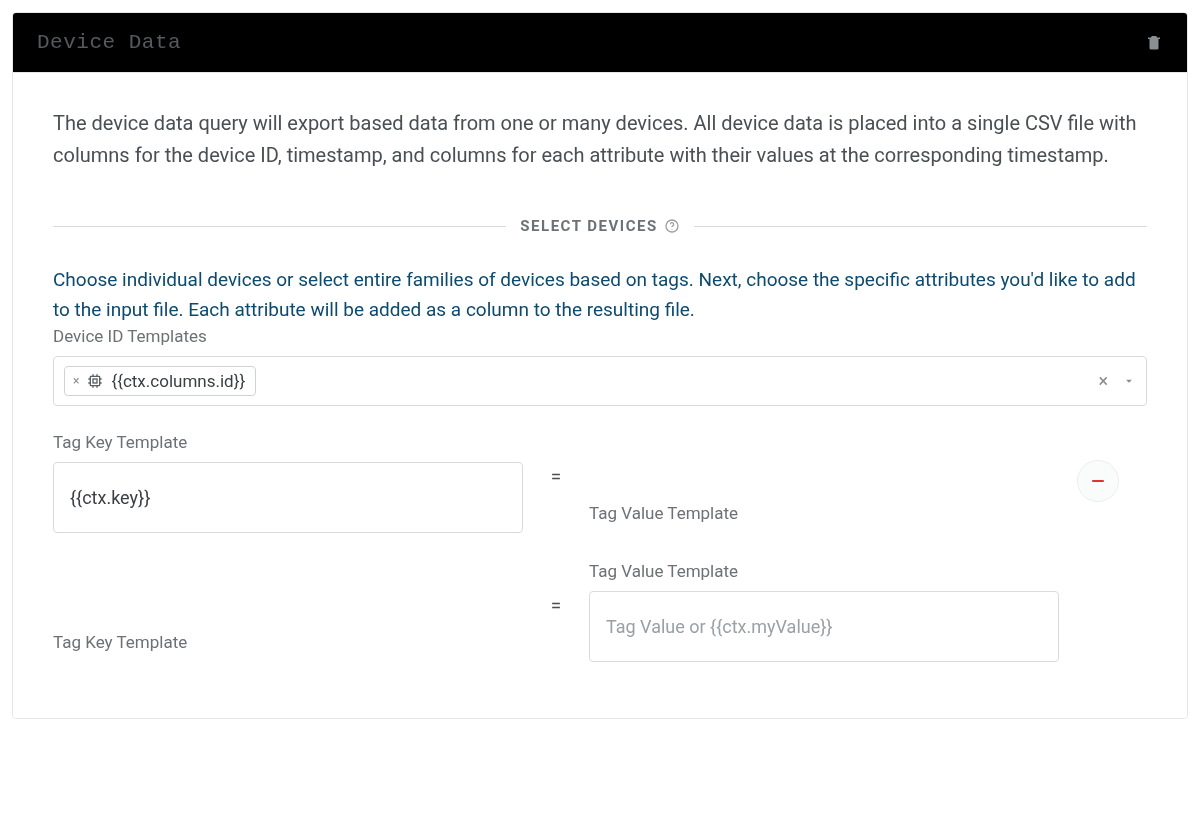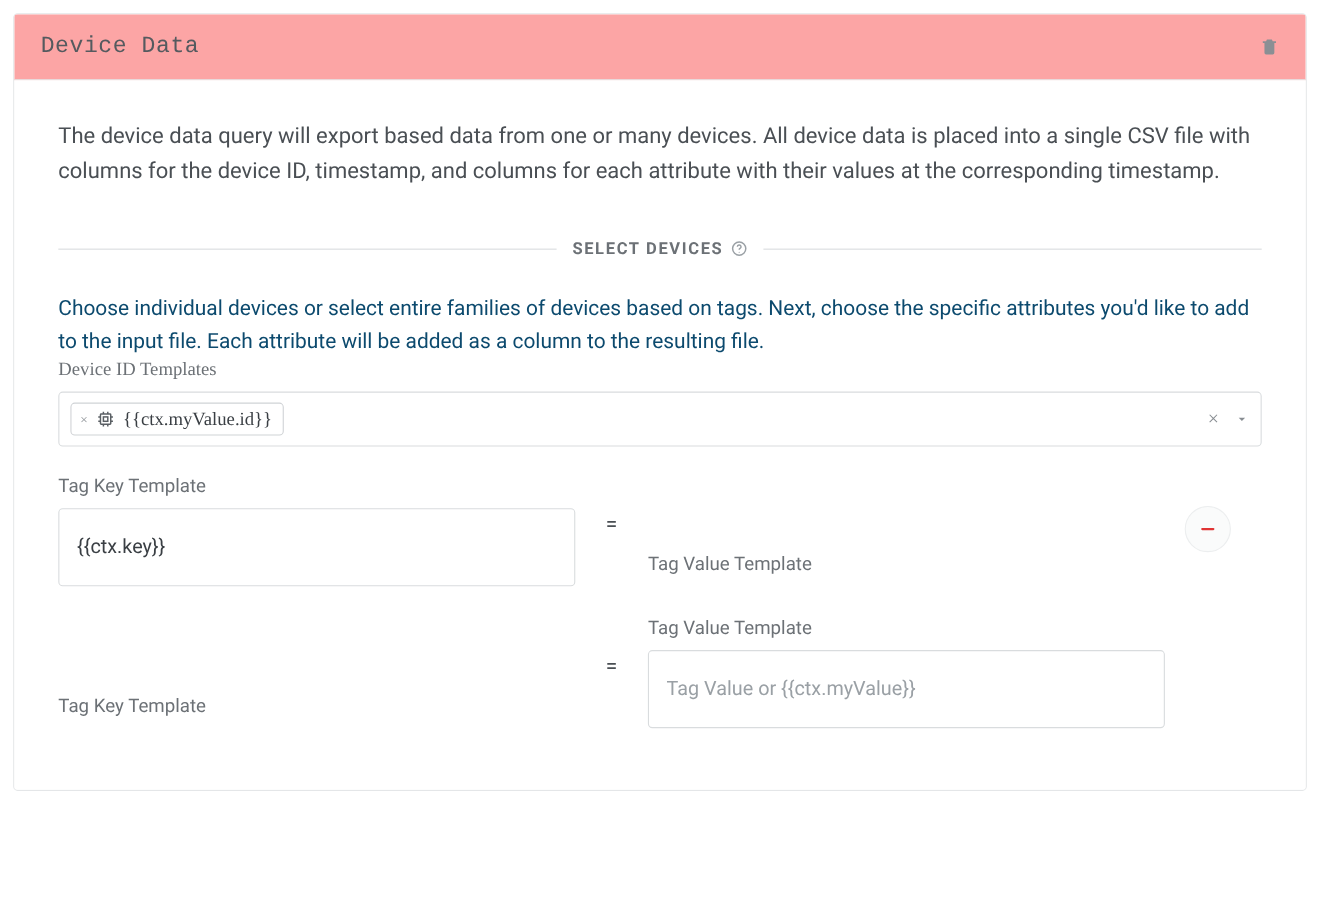--- a/index.html
+++ b/index.html
@@ -8,21 +8,21 @@
     background: #fff;
     padding: 12px;
     color: #3a3f44;
   }
   .panel {
     border: 1px solid #e4e6e8;
     border-radius: 4px;
     overflow: hidden;
   }
   .panel-header {
-    background: #fca5a5;
+    background: #000000;
     padding: 18px 24px;
     border-bottom: 1px solid #e4e6e8;
     display: flex;
     align-items: center;
     justify-content: space-between;
   }
   .panel-title {
     font-family: "Courier New", Courier, monospace;
     font-size: 21px;
     color: #555a5f;
@@ -61,21 +61,21 @@
   }
   .help-icon {
     width: 16px; height: 16px;
     color: #9aa0a5;
   }
   .select-desc {
     font-size: 19px;
     line-height: 1.6;
     color: #0c4a6e;
   }
-  .field-block { margin-bottom: 26px; font-family: Liberation Serif, serif; }
+  .field-block { margin-bottom: 26px; }
   .field-label {
     font-size: 17px;
     color: #6c7176;
     margin-bottom: 10px;
     display: block;
   }
   .multiselect {
     border: 1px solid #d9dcde;
     border-radius: 4px;
     padding: 8px 10px;
@@ -195,21 +195,21 @@
       <div class="multiselect">
         <div class="chip">
           <span class="chip-x">×</span>
           <span class="chip-device-icon">
             <svg viewBox="0 0 24 24" fill="none" stroke="currentColor" stroke-width="2">
                 <rect x="5" y="5" width="14" height="14" rx="1"></rect>
                 <rect x="9" y="9" width="6" height="6"></rect>
                 <path d="M9 2v3M15 2v3M9 19v3M15 19v3M2 9h3M2 15h3M19 9h3M19 15h3"></path>
               </svg>
           </span>
-          <span>{{ctx.myValue.id}}</span>
+          <span>{{ctx.columns.id}}</span>
         </div>
         <div class="ms-controls">
           <span class="ms-clear">×</span>
           <span class="ms-caret">
             <svg viewBox="0 0 24 24" fill="currentColor">
                 <path d="M7 10l5 5 5-5z"></path>
               </svg>
           </span>
         </div>
       </div>

